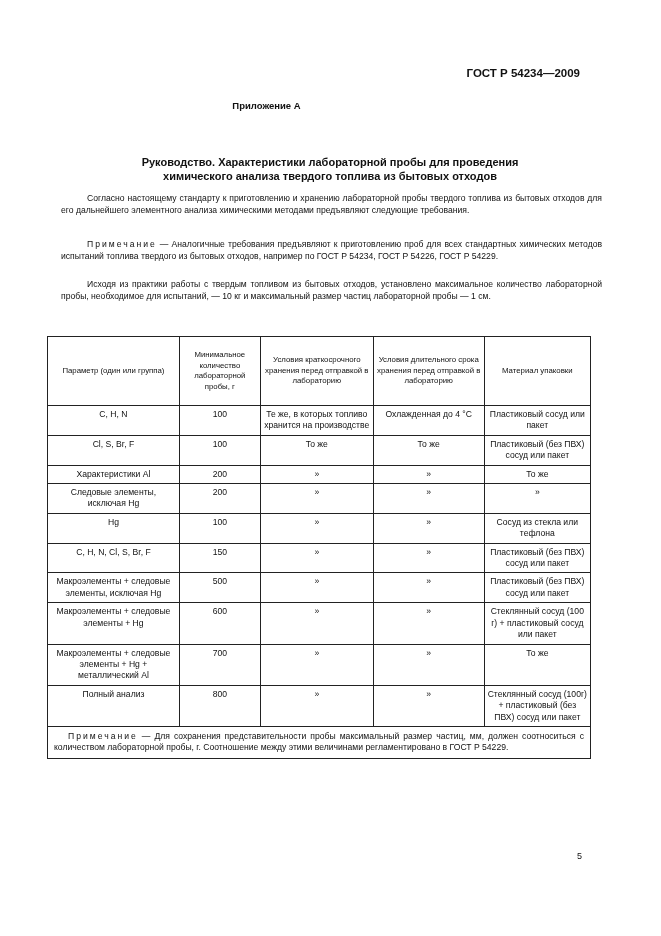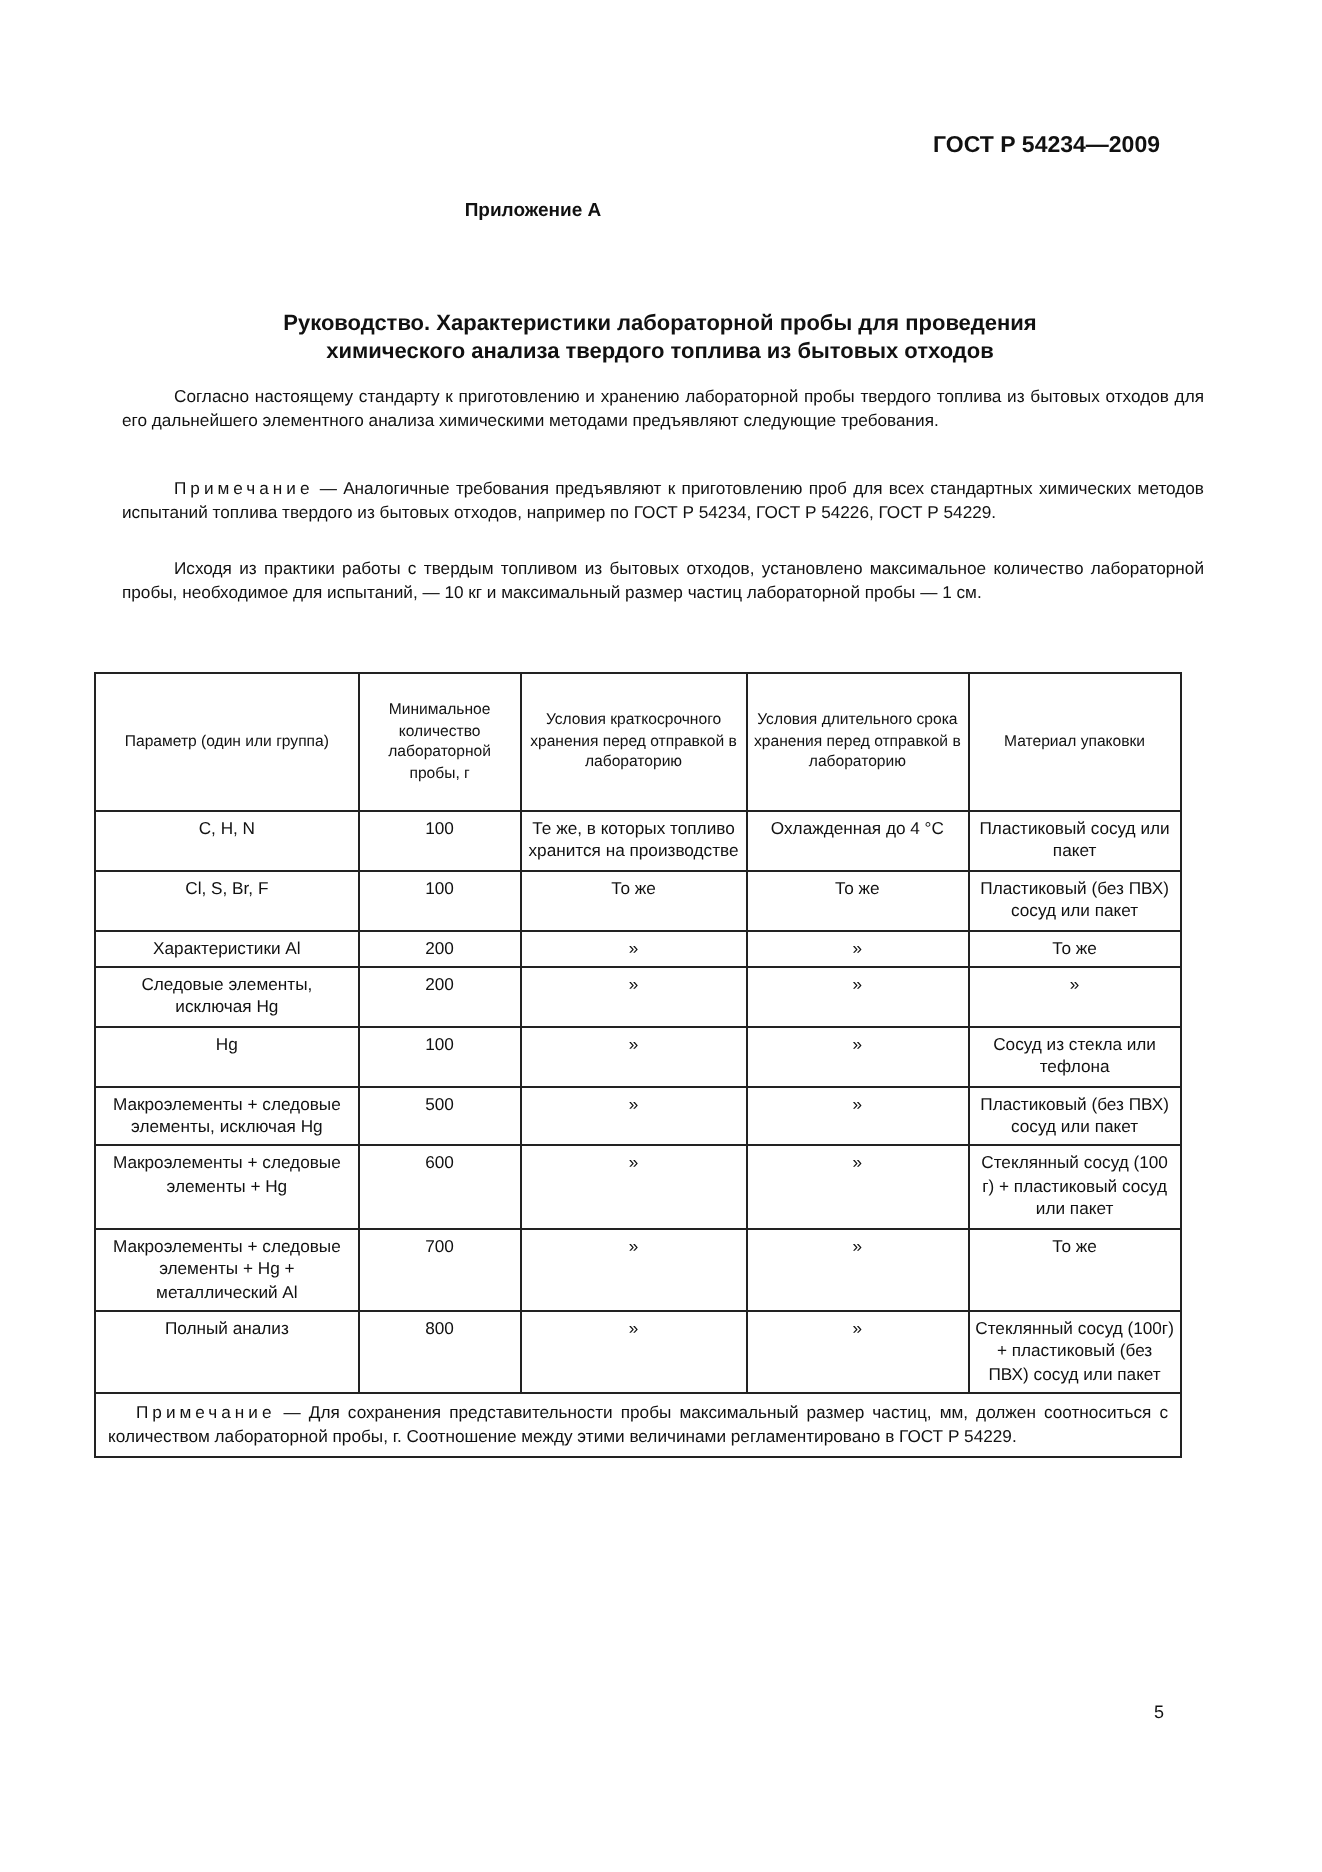--- a/index.html
+++ b/index.html
@@ -89,20 +89,27 @@
           <td>»</td>
         </tr>
         <tr>
           <td>Hg</td>
           <td>100</td>
           <td>»</td>
           <td>»</td>
           <td>Сосуд из стекла или тефлона</td>
         </tr>
         <tr>
+          <td>C, H, N, Cl, S, Br, F</td>
+          <td>150</td>
+          <td>»</td>
+          <td>»</td>
+          <td>Пластиковый (без ПВХ) сосуд или пакет</td>
+        </tr>
+        <tr>
           <td>Макроэлементы + следовые элементы, исключая Hg</td>
           <td>500</td>
           <td>»</td>
           <td>»</td>
           <td>Пластиковый (без ПВХ) сосуд или пакет</td>
         </tr>
         <tr>
           <td>Макроэлементы + следовые элементы + Hg</td>
           <td>600</td>
           <td>»</td>

